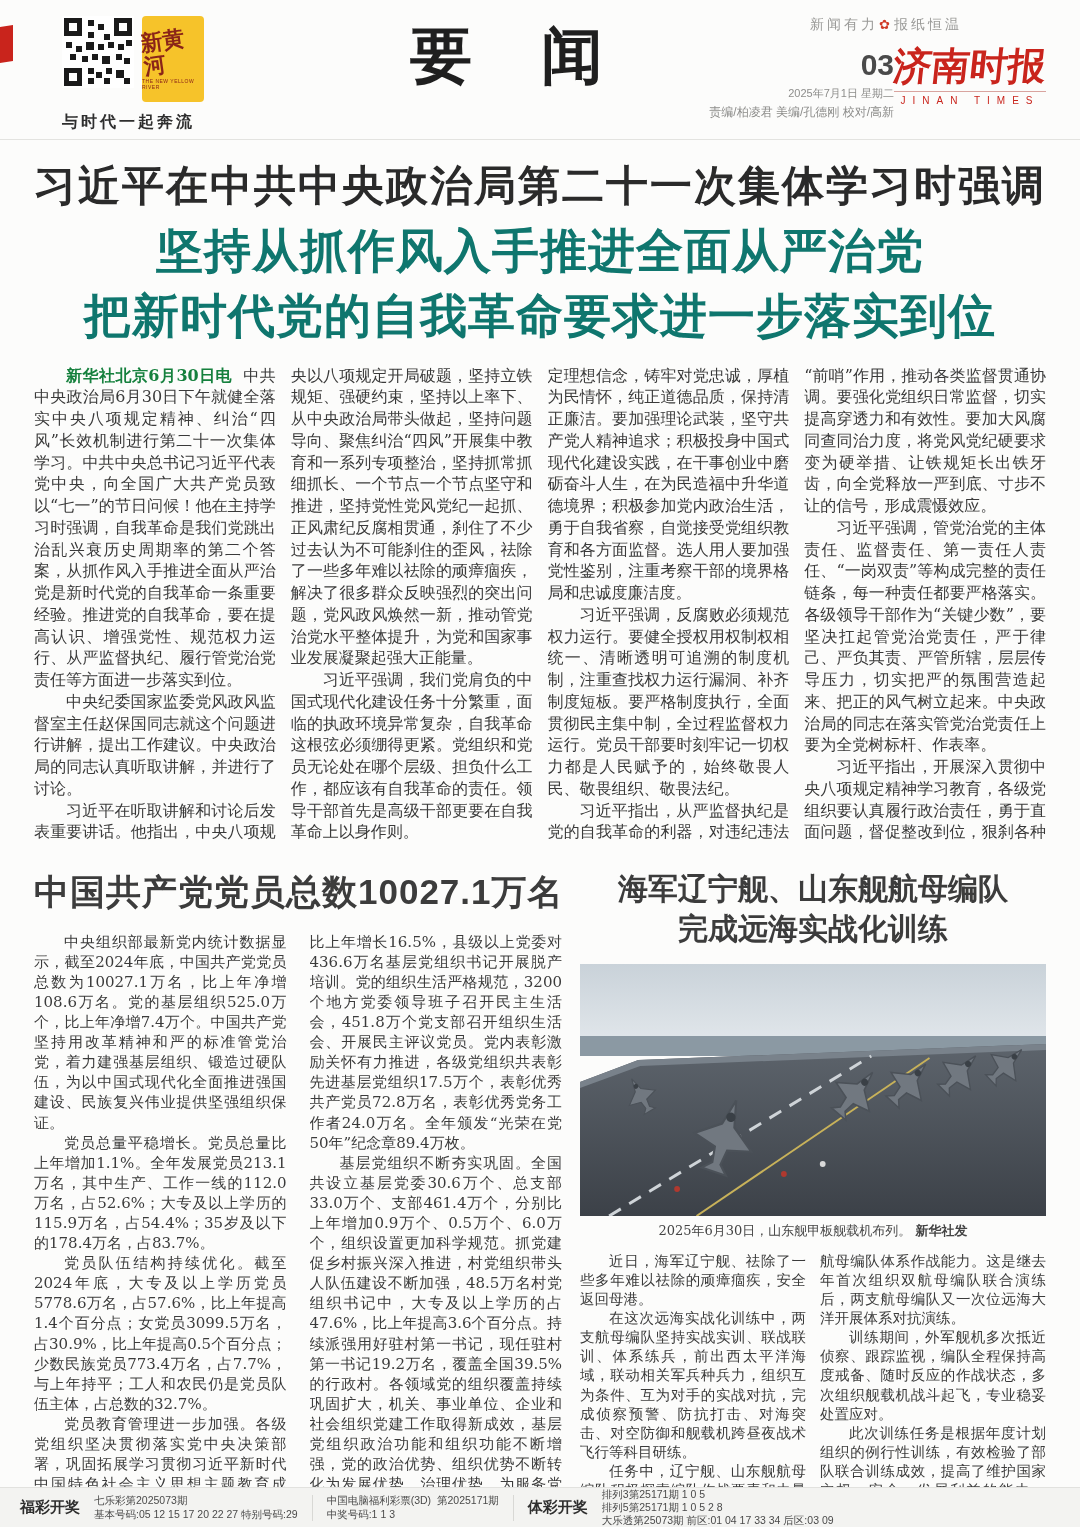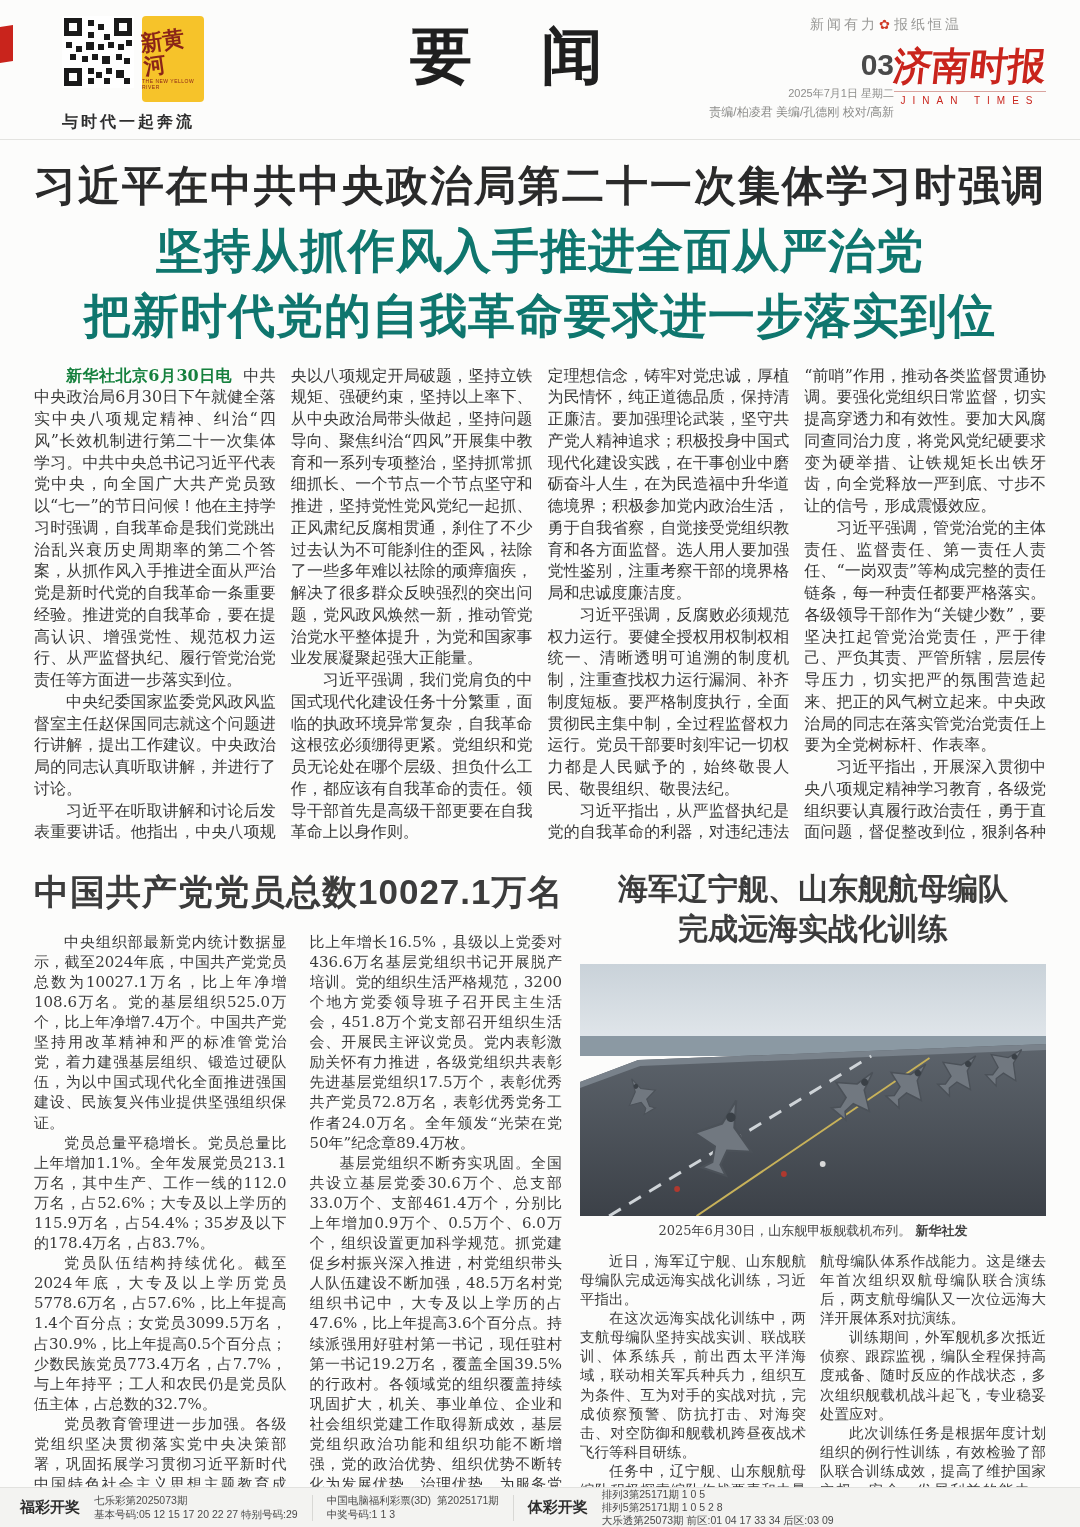--- a/index.html
+++ b/index.html
@@ -214,21 +214,21 @@
           <circle cx="100" cy="225" r="3" fill="#b0392f"></circle>
         </svg>
         <div class="caption">
           <span>2025年6月30日，山东舰甲板舰载机布列。</span>
           <span class="credit">新华社发</span>
         </div>
       </div>
 
       <div class="br-cols">
         <div class="col">
-          <p class="para">近日，海军辽宁舰、山东舰航母编队完成远海实战化训练，习近平指出。</p>
+          <p class="para">近日，海军辽宁舰、祛除了一些多年难以祛除的顽瘴痼疾，安全返回母港。</p>
           <p class="para">在这次远海实战化训练中，两支航母编队坚持实战实训、联战联训、体系练兵，前出西太平洋海域，联动相关军兵种兵力，组织互为条件、互为对手的实战对抗，完成侦察预警、防抗打击、对海突击、对空防御和舰载机跨昼夜战术飞行等科目研练。</p>
           <p class="para">任务中，辽宁舰、山东舰航母编队积极探索编队作战要素和力量实战运用，形成多项课题研究成果，有力提升</p>
         </div>
         <div class="col">
           <p class="para cont">航母编队体系作战能力。这是继去年首次组织双航母编队联合演练后，两支航母编队又一次位远海大洋开展体系对抗演练。</p>
           <p class="para">训练期间，外军舰机多次抵近侦察、跟踪监视，编队全程保持高度戒备、随时反应的作战状态，多次组织舰载机战斗起飞，专业稳妥处置应对。</p>
           <p class="para"><span>此次训练任务是根据年度计划组织的例行性训练，有效检验了部队联合训练成效，提高了维护国家主权、安全、发展利益的能力。</span><span class="credit">（据新华社电）</span></p>
         </div>
       </div>
     </div>

